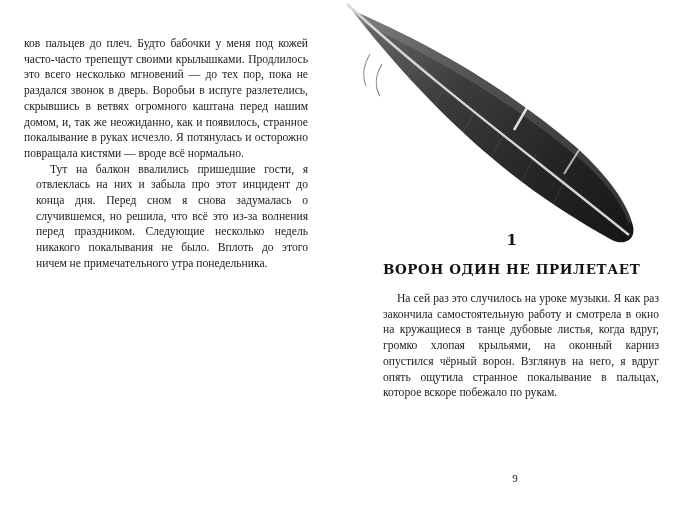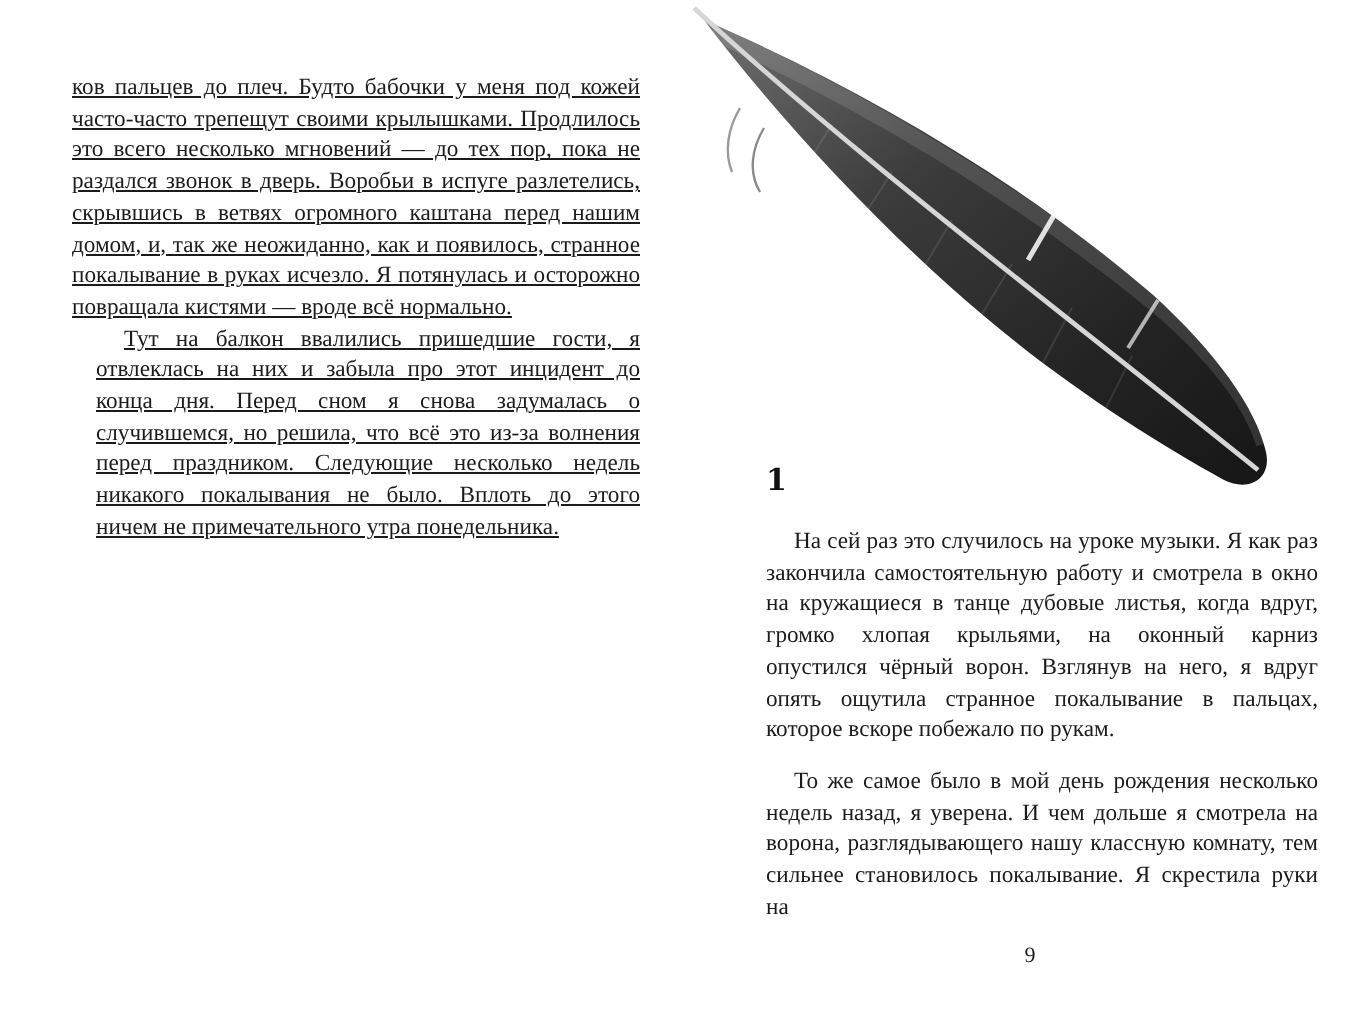--- a/index.html
+++ b/index.html
@@ -11,24 +11,23 @@
     position: relative;
     width: 674px;
     height: 518px;
     background: #ffffff;
     overflow: hidden;
     font-family: "Liberation Serif", serif;
     color: #1b1b1b;
   }
   .page-left {
     position: absolute;
-    left: 36px;
+    left: 24px;
     top: 36px;
     width: 284px;
-    text-decoration: underline;
   }
   .page-right {
     position: absolute;
     left: 371px;
     top: 0;
     width: 288px;
     height: 518px;
   }
   .body-par {
     margin: 0;
@@ -129,21 +128,21 @@
         <path d="M192,104 L178,128" stroke="#ffffff" stroke-width="2.5" opacity="0.85"></path>
         <path d="M243,148 L228,172" stroke="#ffffff" stroke-width="2" opacity="0.65"></path>
 
         <path d="M11,2 C90,75 190,150 293,233" stroke="#d6d6d6" stroke-width="2.4" fill="none"></path>
       </svg>
     </div>
 
     <div class="right-content">
       <div class="chapter-heading">
         <div class="chapter-number">1</div>
+        <h1 class="chapter-title">ВОРОН ОДИН НЕ ПРИЛЕТАЕТ</h1>
       </div>
       <p class="body-par indent right-par-1">На сей раз это случилось на уроке музыки. Я как раз закончила самостоятельную работу и смотрела в окно на кружащиеся в танце дубовые листья, когда вдруг, громко хлопая крыльями, на оконный карниз опустился чёрный ворон. Взглянув на него, я вдруг опять ощутила странное покалывание в пальцах, которое вскоре побежало по рукам.</p>
-      <p class="body-par indent right-par-2">То же самое было в мой день рождения несколько недель назад, я уверена. И чем дольше я смотрела на ворона, разглядывающего нашу классную комнату, тем сильнее становилось покалывание. Я скрестила руки на</p>
     </div>
 
     <div class="page-number">9</div>
   </div>
 
 </div>
 
 </body></html>

